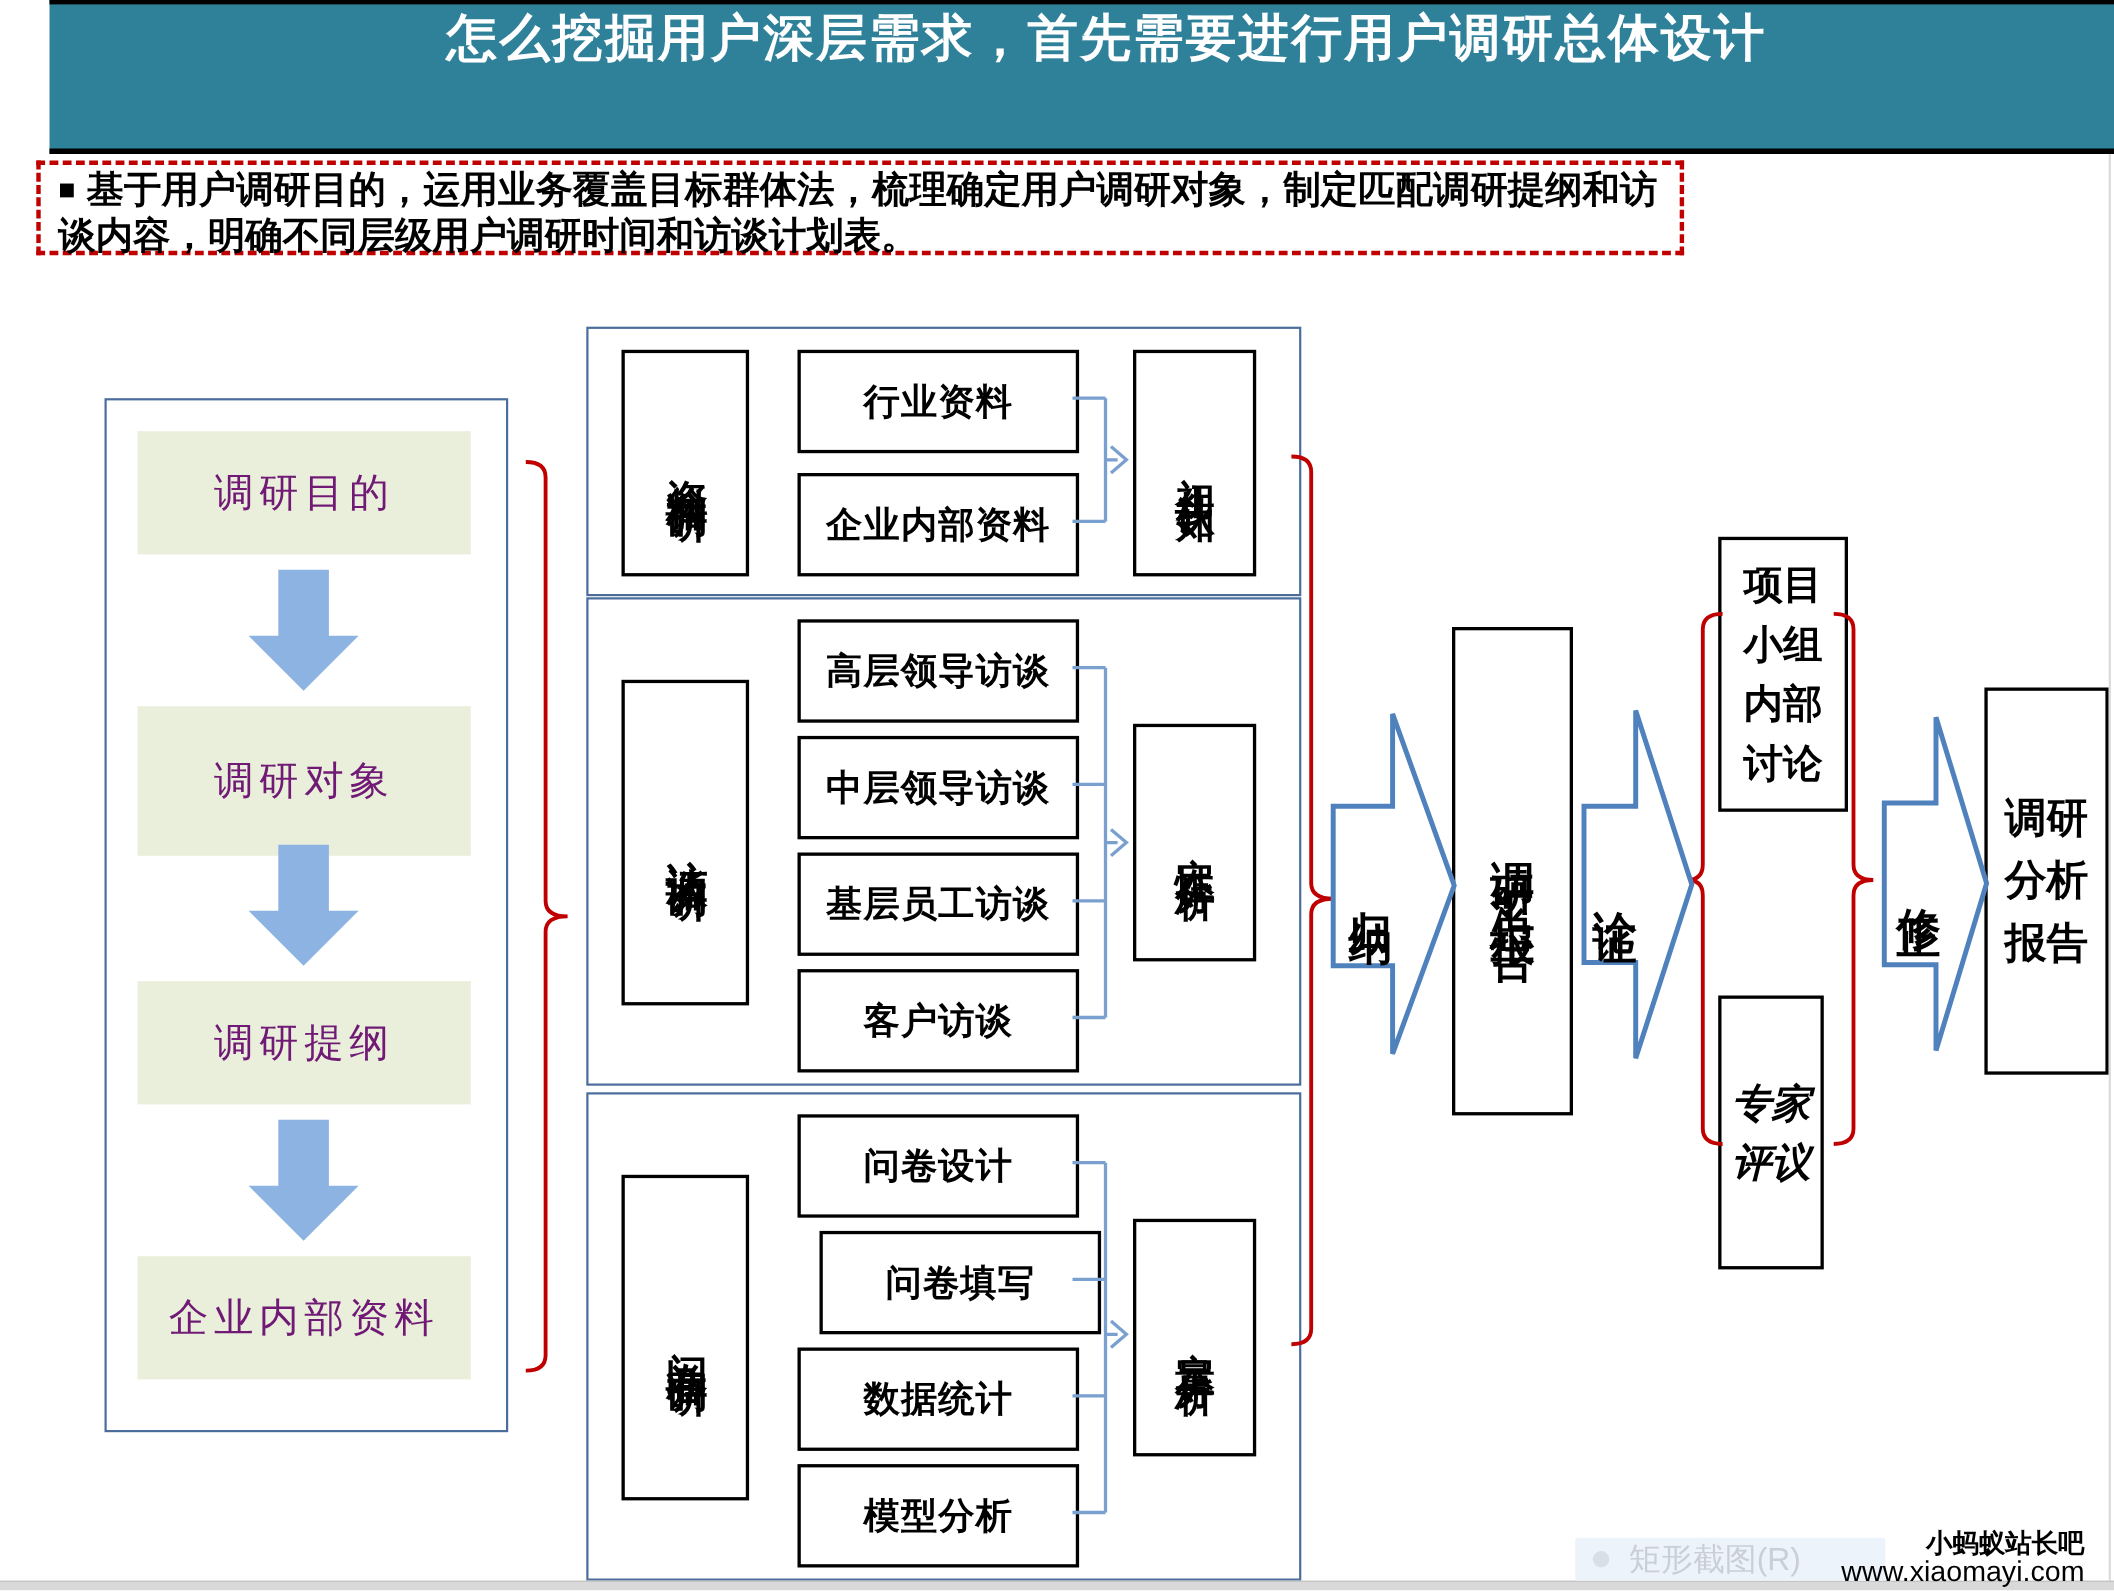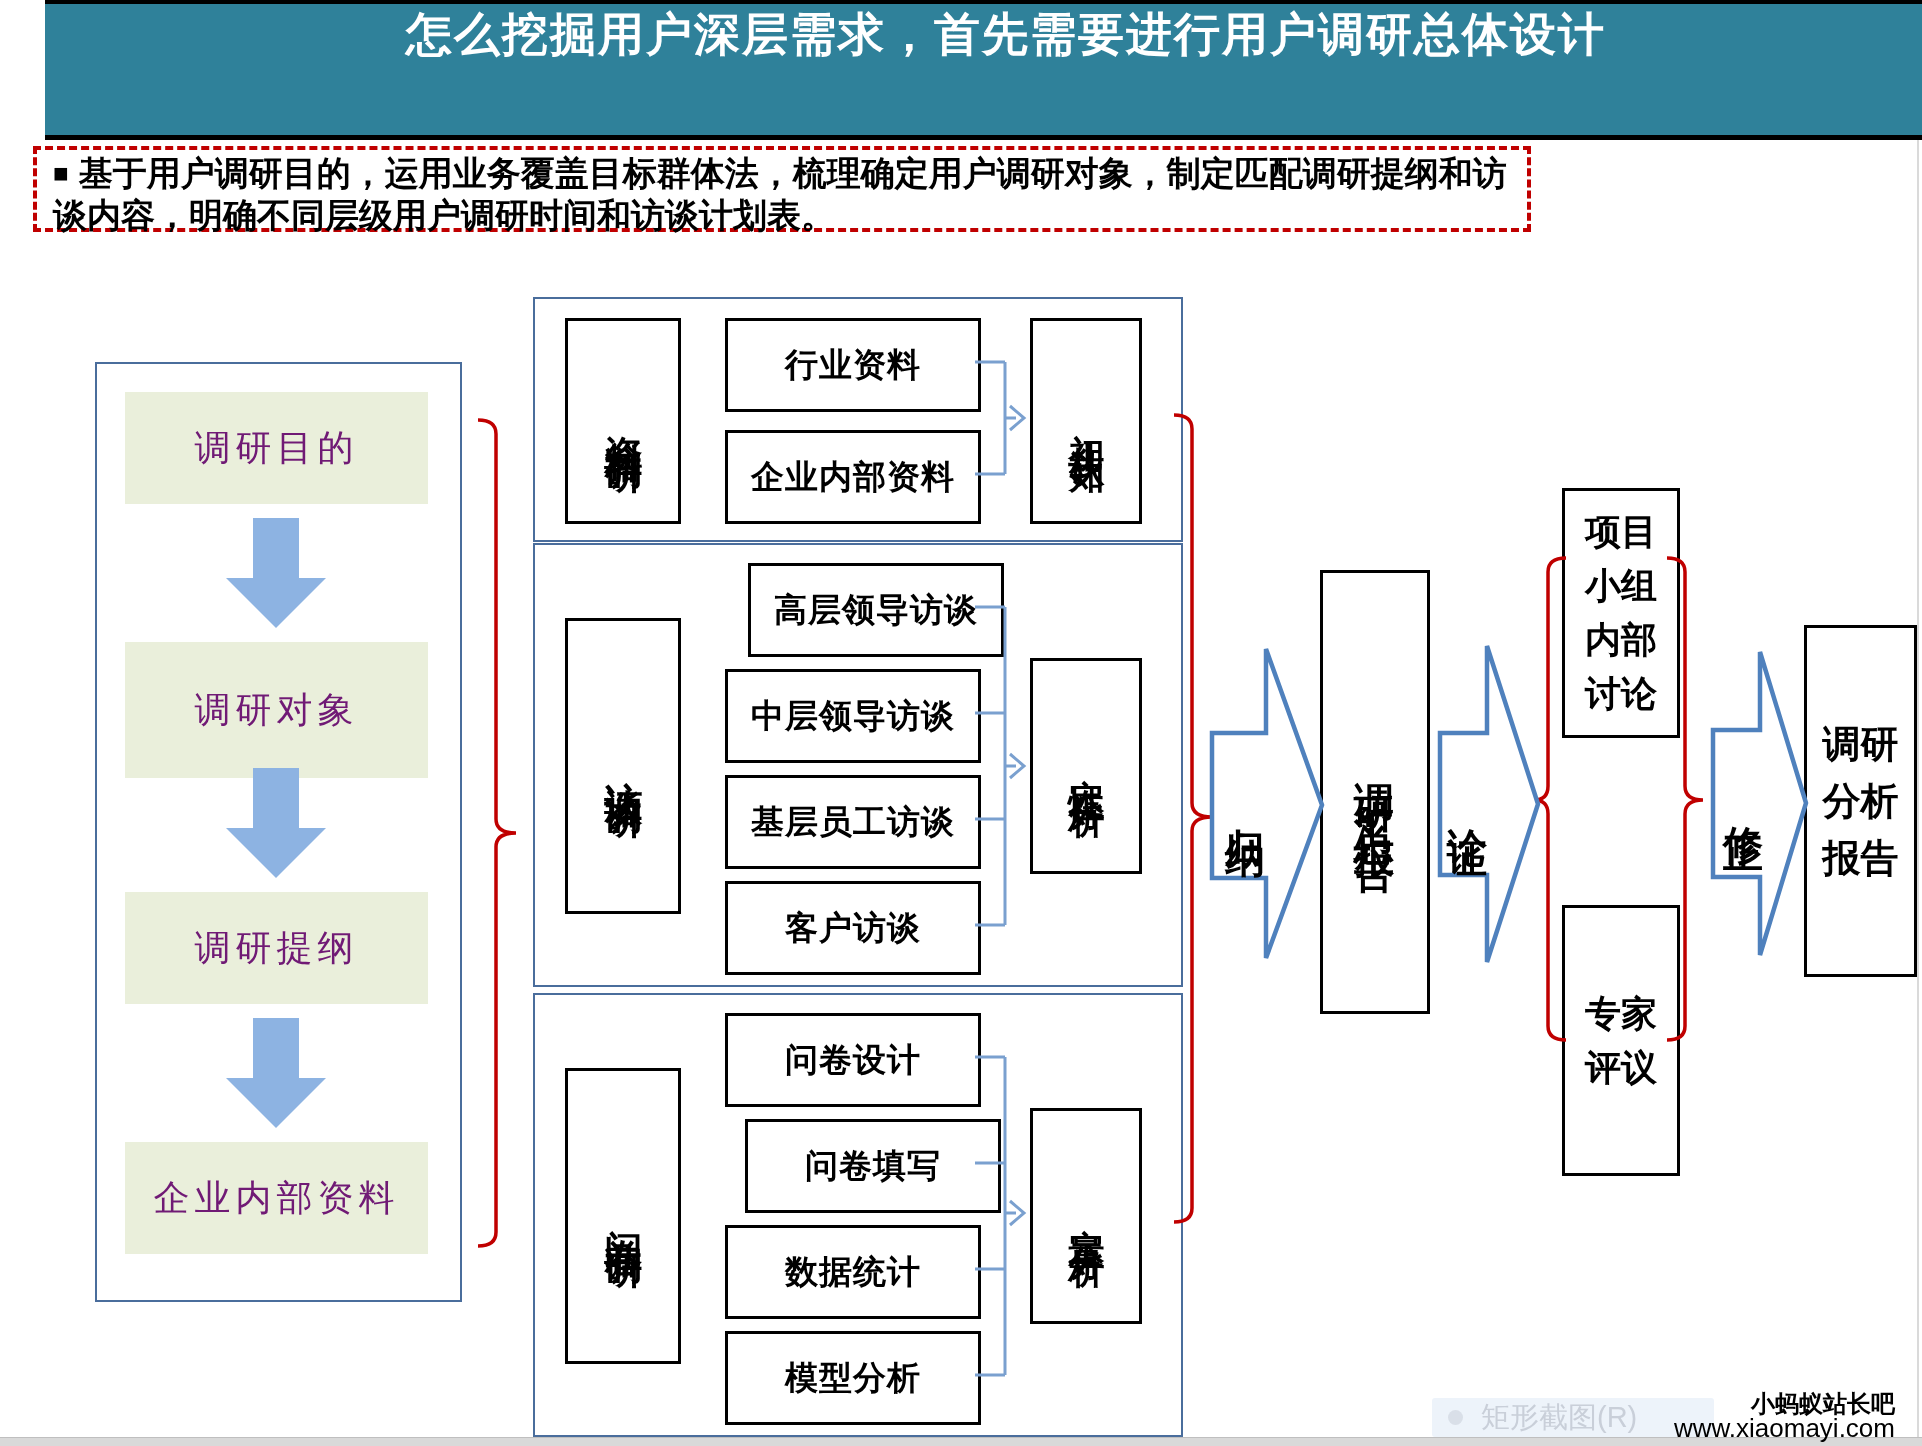--- a/index.html
+++ b/index.html
@@ -68,37 +68,37 @@
   <div class="step" style="left:125px;top:1142px;width:303px;height:112px;">企业内部资料</div>
 
   <div class="grp" style="left:533px;top:297px;width:646px;height:241px;"></div>
   <div class="bbox vtext glabel" style="left:565px;top:318px;width:110px;height:200px;">资料调研</div>
   <div class="bbox item" style="left:725px;top:318px;width:250px;height:88px;">行业资料</div>
   <div class="bbox item" style="left:725px;top:430px;width:250px;height:88px;">企业内部资料</div>
   <div class="bbox vtext gresult" style="left:1030px;top:318px;width:106px;height:200px;">初步认知</div>
 
   <div class="grp" style="left:533px;top:543px;width:646px;height:440px;"></div>
   <div class="bbox vtext glabel" style="left:565px;top:618px;width:110px;height:290px;">访谈调研</div>
-  <div class="bbox item" style="left:725px;top:563px;width:250px;height:88px;margin-left:23px;">高层领导访谈</div>
+  <div class="bbox item" style="left:725px;top:563px;width:250px;height:88px;">高层领导访谈</div>
   <div class="bbox item" style="left:725px;top:669px;width:250px;height:88px;">中层领导访谈</div>
   <div class="bbox item" style="left:725px;top:775px;width:250px;height:88px;">基层员工访谈</div>
   <div class="bbox item" style="left:725px;top:881px;width:250px;height:88px;">客户访谈</div>
   <div class="bbox vtext gresult" style="left:1030px;top:658px;width:106px;height:210px;">定性分析</div>
 
   <div class="grp" style="left:533px;top:993px;width:646px;height:440px;"></div>
   <div class="bbox vtext glabel" style="left:565px;top:1068px;width:110px;height:290px;">问卷调研</div>
   <div class="bbox item" style="left:725px;top:1013px;width:250px;height:88px;">问卷设计</div>
   <div class="bbox item" style="left:725px;top:1119px;width:250px;height:88px;margin-left:20px;">问卷填写</div>
   <div class="bbox item" style="left:725px;top:1225px;width:250px;height:88px;">数据统计</div>
   <div class="bbox item" style="left:725px;top:1331px;width:250px;height:88px;">模型分析</div>
   <div class="bbox vtext gresult" style="left:1030px;top:1108px;width:106px;height:210px;">定量分析</div>
 
   <div class="bbox vtext summary" style="left:1320px;top:570px;width:104px;height:438px;">调研汇总报告</div>
   <div class="bbox wrap2" style="left:1562px;top:488px;width:90px;height:222px;padding:11px;">项目小组内部讨论</div>
-  <div class="bbox wrap2" style="left:1562px;top:905px;width:90px;height:243px;padding:11px;">专家评议</div>
+  <div class="bbox wrap2" style="left:1562px;top:905px;width:90px;height:243px;font-style:italic;">专家评议</div>
   <div class="bbox wrap2 final" style="left:1804px;top:625px;width:85px;height:324px;padding:11px;">调研分析报告</div>
 
   <svg class="overlay" width="1922" height="1446" viewBox="0 0 1922 1446">
 
     <polygon points="253,518 299,518 299,578 326,578 276,628 226,578 253,578" fill="#8DB3E2"></polygon>
     <polygon points="253,768 299,768 299,828 326,828 276,878 226,828 253,828" fill="#8DB3E2"></polygon>
     <polygon points="253,1018 299,1018 299,1078 326,1078 276,1128 226,1078 253,1078" fill="#8DB3E2"></polygon>
 
     <g stroke="#7AA0CF" stroke-width="3" fill="none">
       <path d="M975,362 H1005 M975,474 H1005 M1005,362 V474 M1005,418 H1016"></path>

